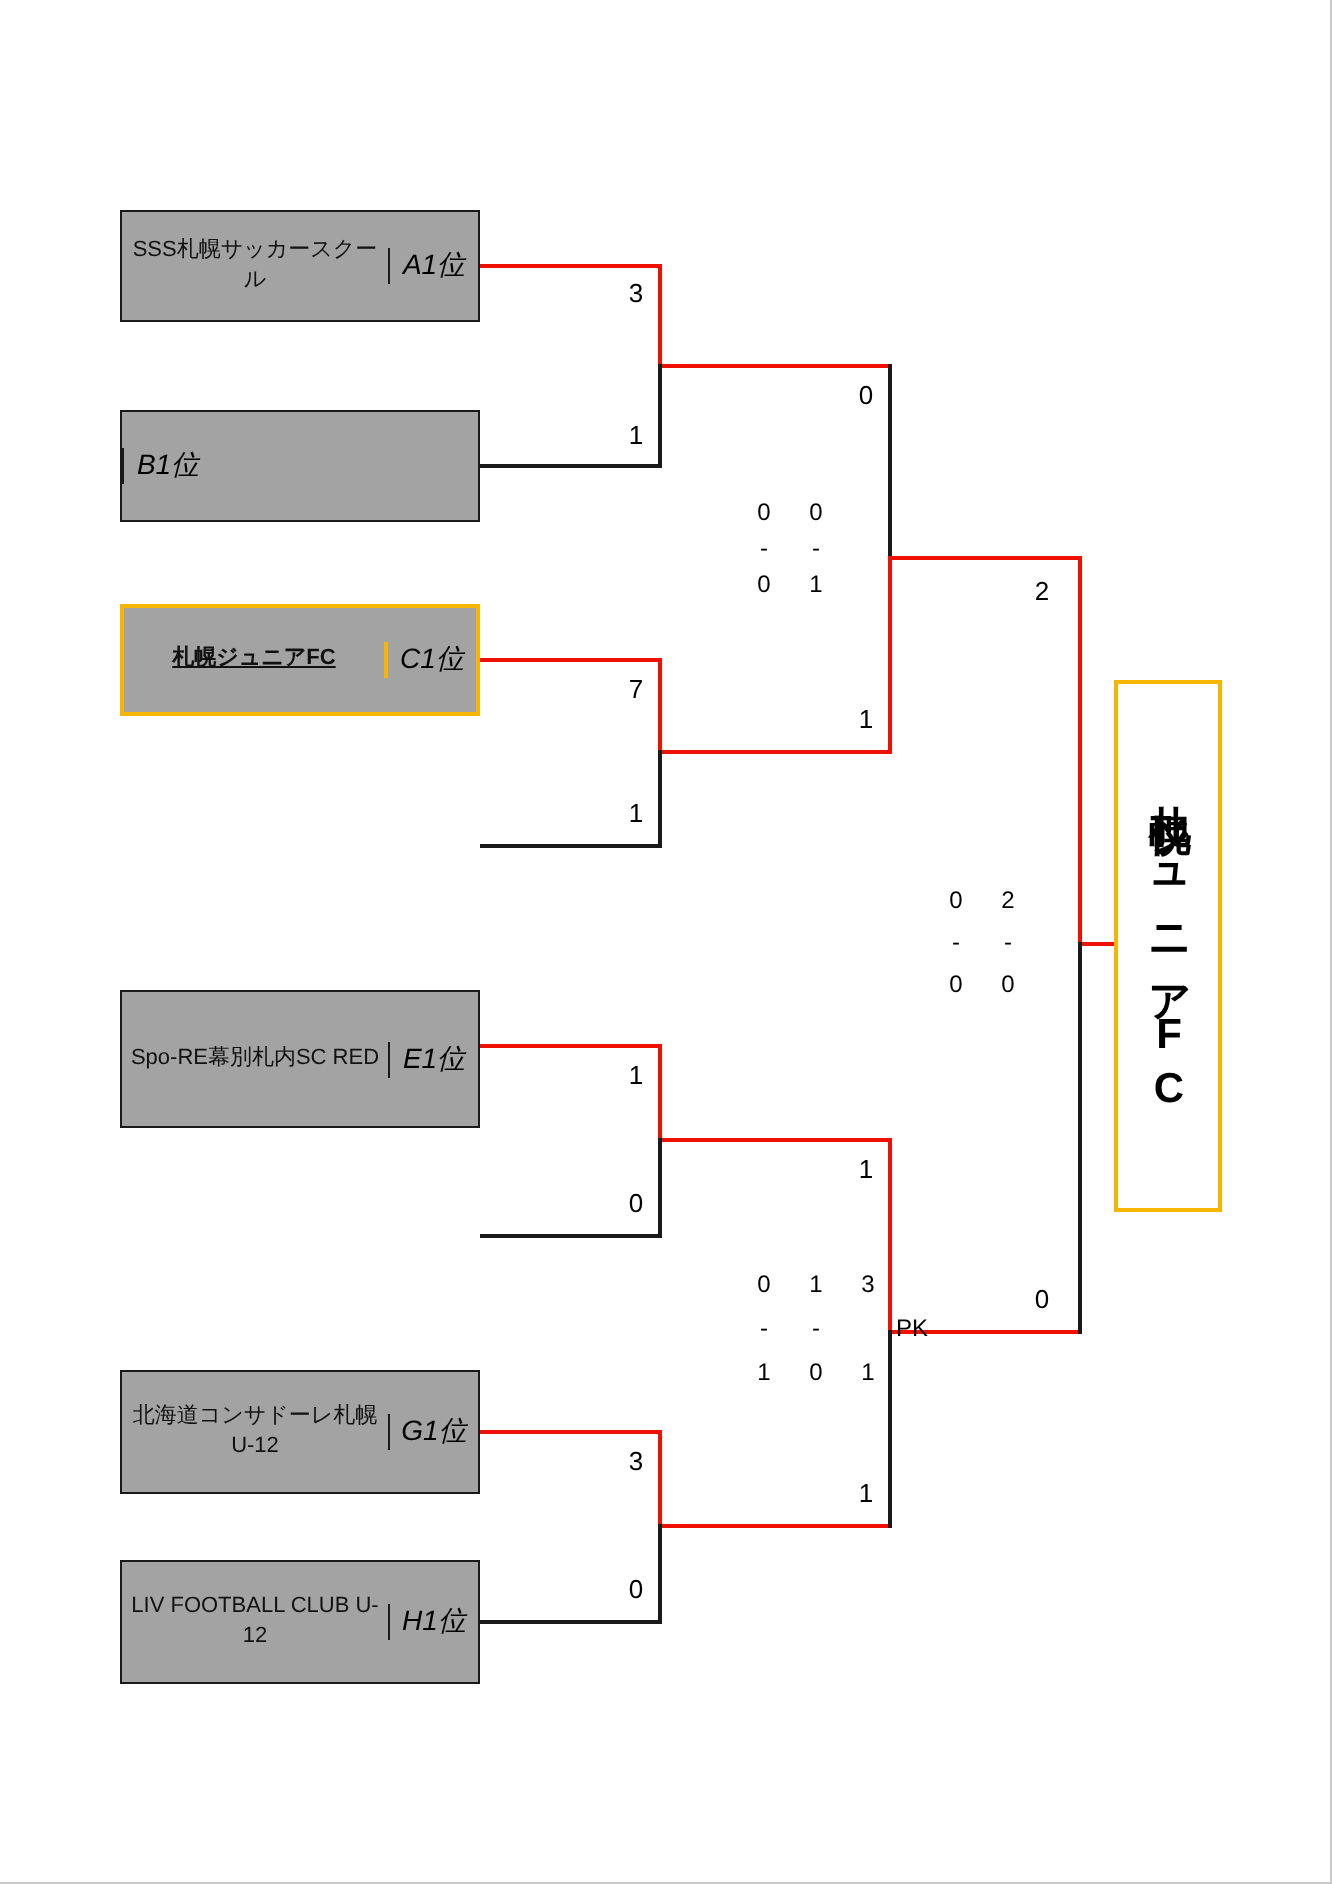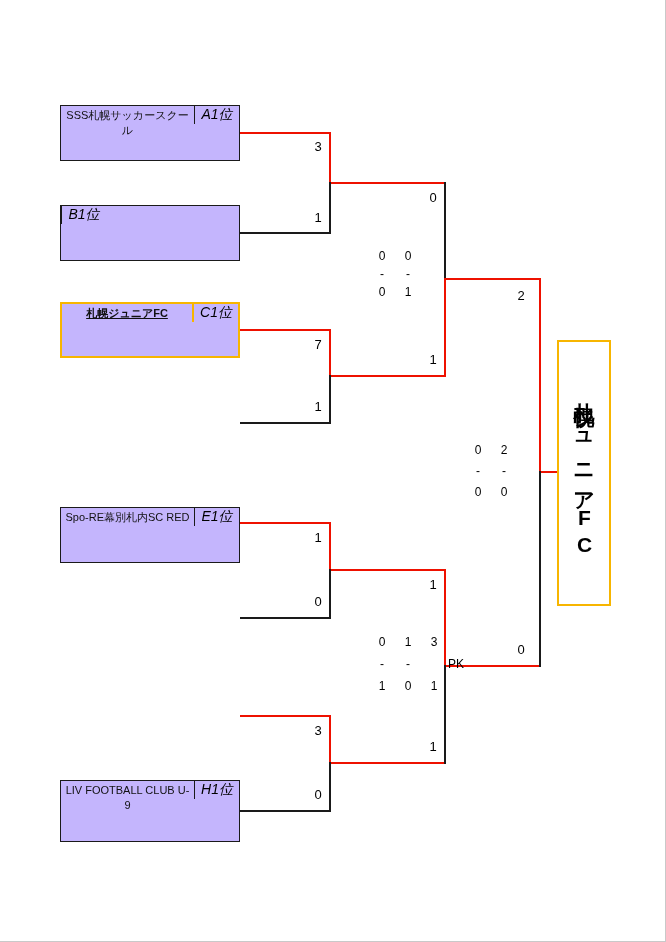--- a/index.html
+++ b/index.html
@@ -22,21 +22,21 @@
   .title{
     position:absolute;left:0;top:52px;width:100%;
     margin:0;text-align:center;
     font-size:15px;font-weight:bold;color:#000;
   }
   
   .team-box{
     position:absolute;left:60px;width:180px;
     border:1.5px solid var(--blk);
     box-sizing:border-box;
-    display:flex;align-items:flex-start;background:#c4b5fd;
+    display:flex;align-items:center;background:#a3a3a3;
   }
   .team-box.hl{border:2px solid var(--hl);}
   .team-name{
     flex:1;display:flex;align-items:center;justify-content:center;
     text-align:center;font-size:11px;line-height:1.4;padding:2px 3px;
     word-break:break-word;
   }
   .team-box.hl .team-name{text-decoration:underline;font-weight:bold;}
   .team-seed{
     width:44px;border-left:1.5px solid var(--blk);
@@ -85,26 +85,30 @@
     <div class="team-name">SSS札幌サッカースクール</div>
     <div class="team-seed">A1位</div>
   </div>
   <div class="team-box" style="top:205px;height:56px">
     <div class="team-seed">B1位</div>
   </div>
   <div class="team-box hl" style="top:302px;height:56px">
     <div class="team-name">札幌ジュニアFC</div>
     <div class="team-seed">C1位</div>
   </div>
-  <div class="team-box" style="top:507px;height:56px">
+  <div class="team-box" style="top:495px;height:69px">
     <div class="team-name">Spo-RE幕別札内SC RED</div>
     <div class="team-seed">E1位</div>
   </div>
+  <div class="team-box" style="top:685px;height:62px">
+    <div class="team-name">北海道コンサドーレ札幌 U-12</div>
+    <div class="team-seed">G1位</div>
+  </div>
   <div class="team-box" style="top:780px;height:62px">
-    <div class="team-name">LIV FOOTBALL CLUB U-9</div>
+    <div class="team-name">LIV FOOTBALL CLUB U-12</div>
     <div class="team-seed">H1位</div>
   </div>
 
   <div class="h red" style="left:240px;top:132px;width:90px"></div>
   <div class="h blk" style="left:240px;top:232px;width:90px"></div>
   <div class="h red" style="left:330px;top:182px;width:115px"></div>
   <div class="h red" style="left:240px;top:329px;width:90px"></div>
   <div class="h blk" style="left:240px;top:422px;width:90px"></div>
   <div class="h red" style="left:330px;top:375px;width:115px"></div>
   <div class="h red" style="left:445px;top:278px;width:95px"></div>

